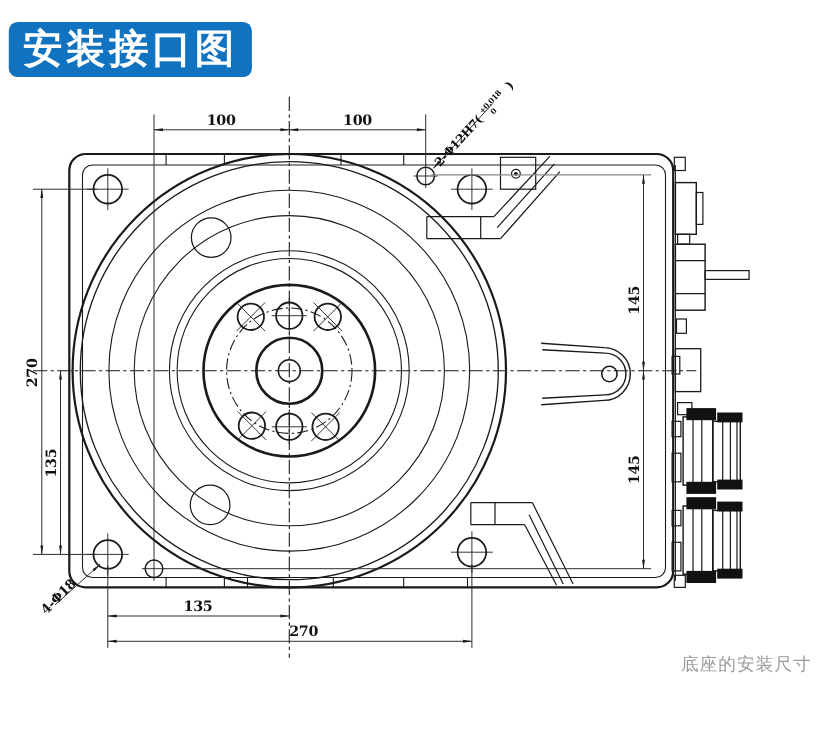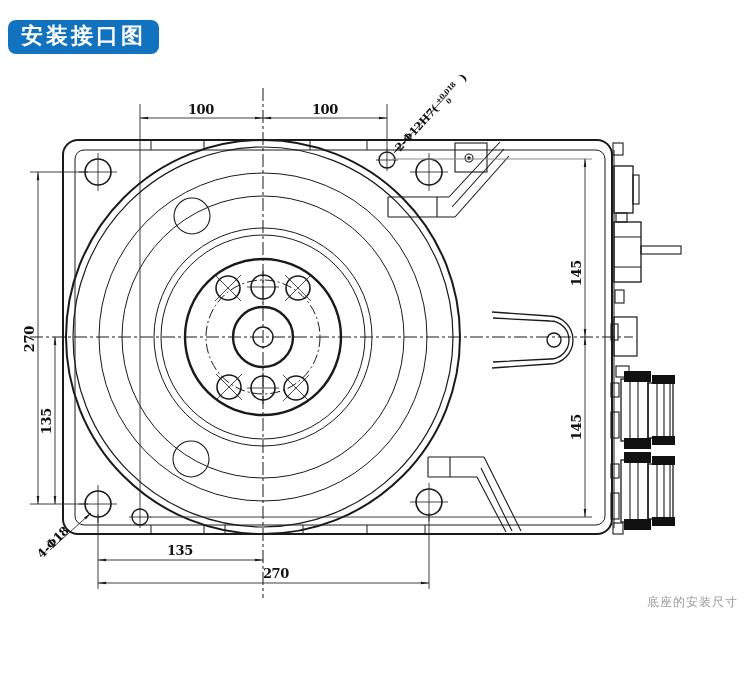--- a/index.html
+++ b/index.html
@@ -1,22 +1,22 @@
 <!DOCTYPE html>
 <html><head>
 <meta charset="utf-8">
 <style>
   html,body{margin:0;padding:0;background:#ffffff;}
   body{width:750px;height:677px;position:relative;overflow:hidden;
        font-family:"Liberation Sans", sans-serif;}
   .stage{position:absolute;inset:0;background:#ffffff;}
   .badge{position:absolute;left:8px;top:20px;background:#1173bf;color:#fff;
-         font-size:22px;font-weight:bold;letter-spacing:3px;
+         font-size:36px;font-weight:bold;letter-spacing:3px;
          padding:4px 13px 6px 13px;border-radius:8px;line-height:1.1;}
-  .caption{position:absolute;right:12px;top:594px;color:#9a9a9a;font-size:12px;
+  .caption{position:absolute;right:12px;top:594px;color:#9a9a9a;font-size:16px;
            letter-spacing:1px;}
   svg{position:absolute;left:0;top:0;}
   svg text{font-family:"DejaVu Serif", serif;font-weight:bold;fill:#111;
            font-size:13px;letter-spacing:-0.3px;}
   .thin{stroke:#1a1a1a;stroke-width:1;fill:none;}
   .ext{stroke:#2a2a2a;stroke-width:0.9;fill:none;}
 </style>
 </head>
 <body>
 

